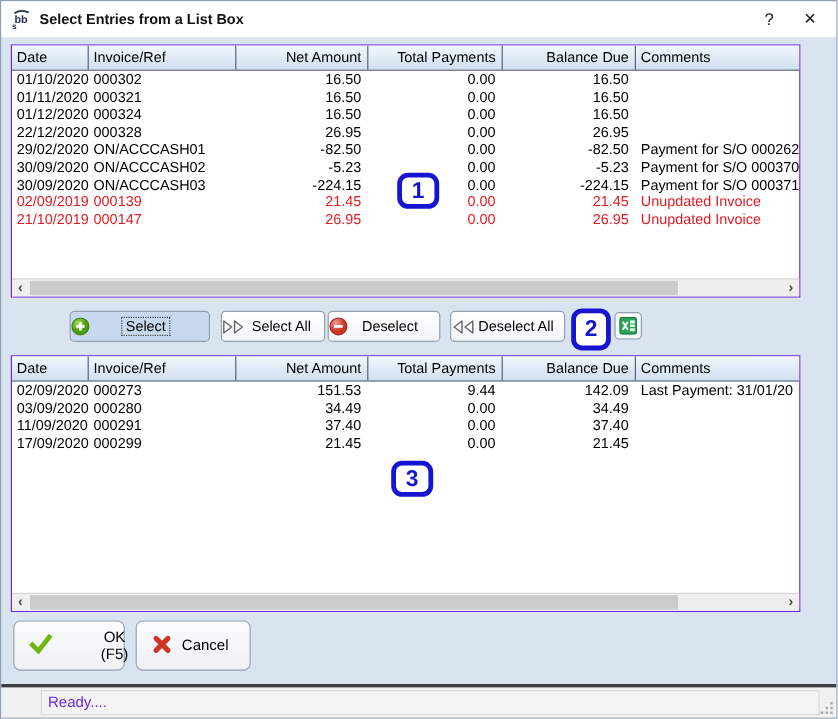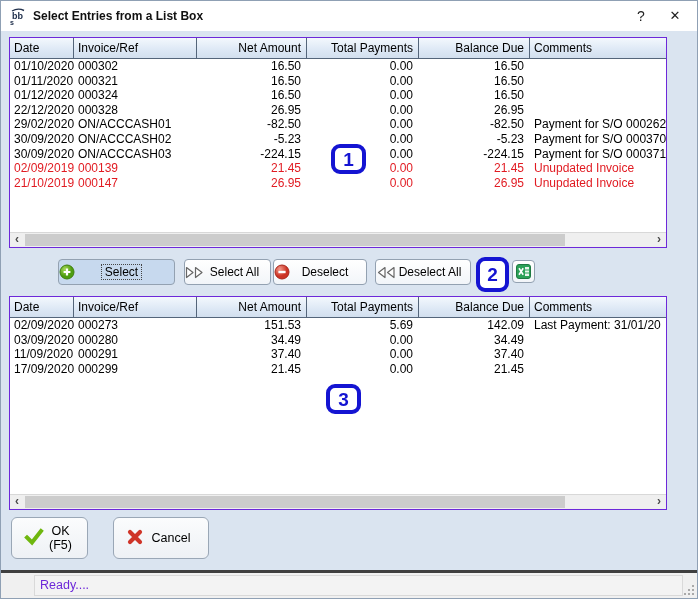--- a/index.html
+++ b/index.html
@@ -64,21 +64,21 @@
   .btn-deselect { left:272px; top:258px; width:94px; }
   .btn-deselect-all { left:374px; top:258px; width:96px; }
   .btn-excel { left:511px; top:259px; width:23px; height:23px; padding:0;
                justify-content:center; }
 
   
   .fbtn { position:absolute; top:516px; height:42px; display:flex; align-items:center;
           padding-left:12px; background:linear-gradient(180deg,#fbfcfd 0%,#eef1f5 100%);
           border:1px solid #9aa7b6; border-radius:6px; font-size:12.5px; }
   .fbtn .lbl { flex:1 1 auto; text-align:center; padding-right:10px; }
-  .fbtn-ok { left:10px; width:77px; }
+  .fbtn-ok { left:10px; width:93px;gap:40px; }
   .fbtn-cancel { left:112px; width:96px; }
 
   
   .status-sep { position:absolute; left:0; top:569px; width:100%; height:3px; background:#3f3f3f; }
   .statusbar { position:absolute; left:0; top:572px; width:100%; height:25px; background:#f0f0f0; }
   .status-field { position:absolute; left:33px; top:2px; right:14px; bottom:2px;
                   background:#f3f3f3; border:1px solid #d9d9d9; line-height:19px;
                   padding-left:5px; font-size:12.5px; color:#6d28d9; overflow:hidden; }
   .grip { position:absolute; right:2px; bottom:2px; width:12px; height:12px; }
 
@@ -271,21 +271,21 @@
       <div class="hc c2 num">Net Amount</div>
       <div class="hc c3 num">Total Payments</div>
       <div class="hc c4 num">Balance Due</div>
       <div class="hc c5">Comments</div>
     </div>
     <div class="gbody">
         <div class="trow">
           <div class="cell c0">02/09/2020</div>
           <div class="cell c1">000273</div>
           <div class="cell c2">151.53</div>
-          <div class="cell c3">5.69</div>
+          <div class="cell c3">9.44</div>
           <div class="cell c4">142.09</div>
           <div class="cell c5">Last Payment: 31/01/20</div>
         </div>
         <div class="trow">
           <div class="cell c0">03/09/2020</div>
           <div class="cell c1">000280</div>
           <div class="cell c2">34.49</div>
           <div class="cell c3">0.00</div>
           <div class="cell c4">34.49</div>
           <div class="cell c5"></div>

